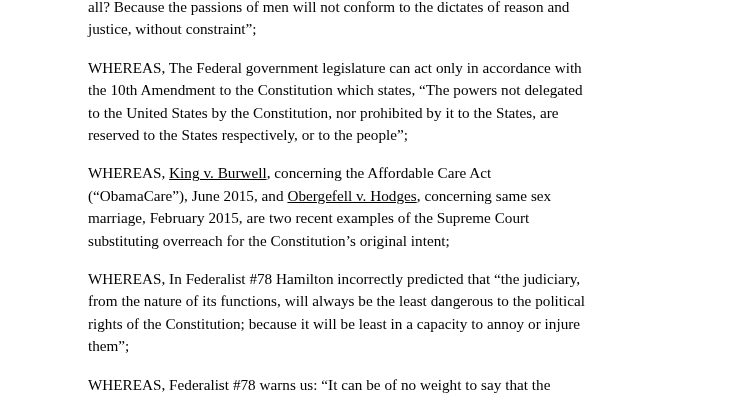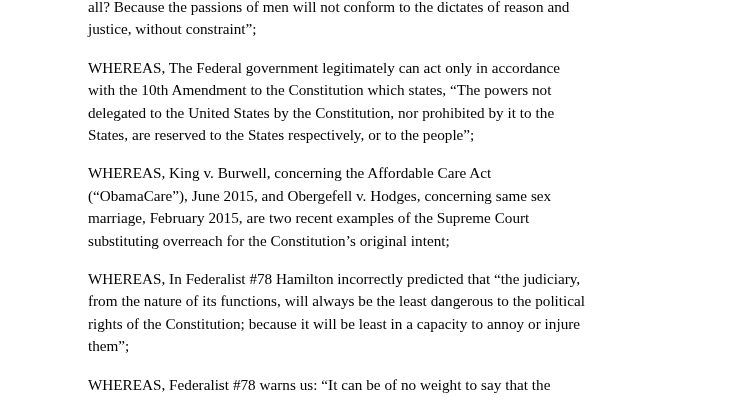--- a/index.html
+++ b/index.html
@@ -31,41 +31,42 @@
     font-size: 15.2px;
     line-height: 22.4px;
     text-align: left;
     color: #000;
     word-spacing: 0.1px;
   }
   p.para.first {
     margin-top: 0;
   }
   .u {
+    text-decoration: underline;
   }
   .cut {
     position: absolute;
     left: 0;
     right: 0;
     bottom: 0;
     height: 0px;
   }
 </style>
 </head>
 <body>
 
 <div class="page">
   <div class="doc-body">
 
     <p class="para first">
       <span>all? Because the passions of men will not conform to the dictates of reason and justice, without constraint”;</span>
     </p>
 
     <p class="para">
-      <span>WHEREAS, The Federal government legitimately can act only in accordance with the 10th Amendment to the Constitution which states, “The powers not delegated to the United States by the Constitution, nor prohibited by it to the States, are reserved to the States respectively, or to the people”;</span>
+      <span>WHEREAS, The Federal government legislature can act only in accordance with the 10th Amendment to the Constitution which states, “The powers not delegated to the United States by the Constitution, nor prohibited by it to the States, are reserved to the States respectively, or to the people”;</span>
     </p>
 
 
     <p class="para">
       <span>WHEREAS, </span><span class="u">King v. Burwell</span><span>, concerning the Affordable Care Act (“ObamaCare”), June 2015, and </span><span class="u">Obergefell v. Hodges</span><span>, concerning same sex marriage, February 2015, are two recent examples of the Supreme Court substituting overreach for the Constitution’s original intent;</span>
     </p>
 
     <p class="para">
       <span>WHEREAS, In Federalist #78 Hamilton incorrectly predicted that “the judiciary, from the nature of its functions, will always be the least dangerous to the political rights of the Constitution; because it will be least in a capacity to annoy or injure them”;</span>
     </p>

